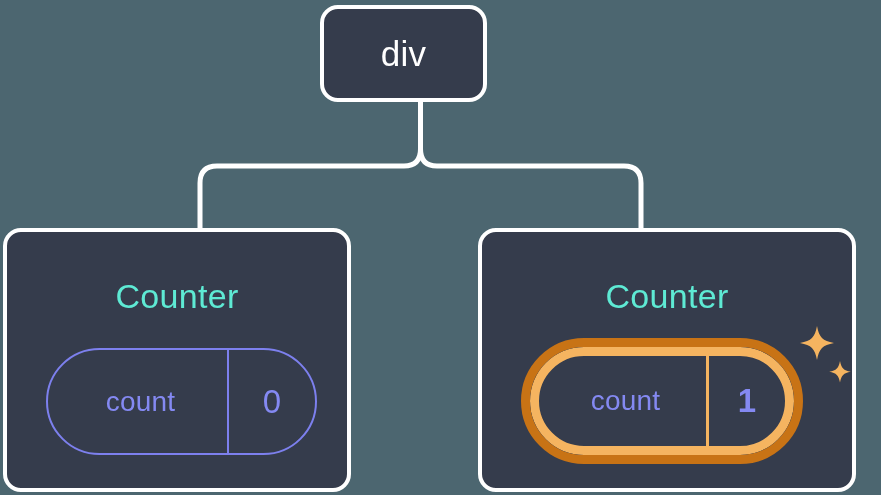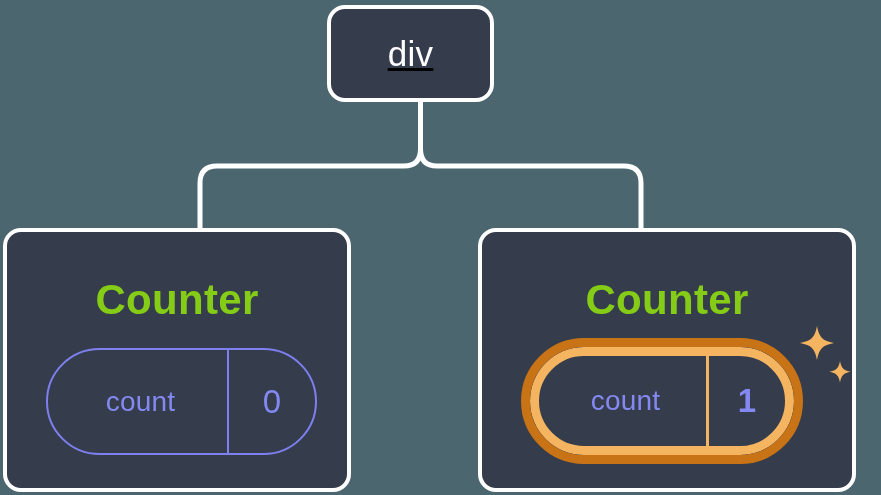--- a/index.html
+++ b/index.html
@@ -37,26 +37,25 @@
     background: #353c4c;
     border: 4px solid #ffffff;
     border-radius: 18px;
     display: flex;
     flex-direction: column;
     align-items: center;
   }
 
   
   #node-div {
-    left: 327px;
+    left: 320px;
     top: 5px;
     width: 167px;
     height: 97px;
     justify-content: center;
-    text-decoration: underline;
   }
   .node-title-root {
     color: #ffffff;
     font-size: 35px;
     font-weight: 300;
     letter-spacing: 0.3px;
     line-height: 1;
   }
 
   
@@ -66,23 +65,23 @@
     width: 348px;
     height: 264px;
   }
   #node-counter-right {
     left: 478px;
     top: 228px;
     width: 378px;
     height: 264px;
   }
   .node-title {
-    color: #84cc16;
-    font-size: 42px;
-    font-weight: 700;
+    color: #5eead4;
+    font-size: 34px;
+    font-weight: 400;
     letter-spacing: 0.3px;
     line-height: 1;
     margin-top: 47px;
   }
 
   .pill {
     box-sizing: border-box;
     display: flex;
     align-items: stretch;
     border-radius: 999px;

